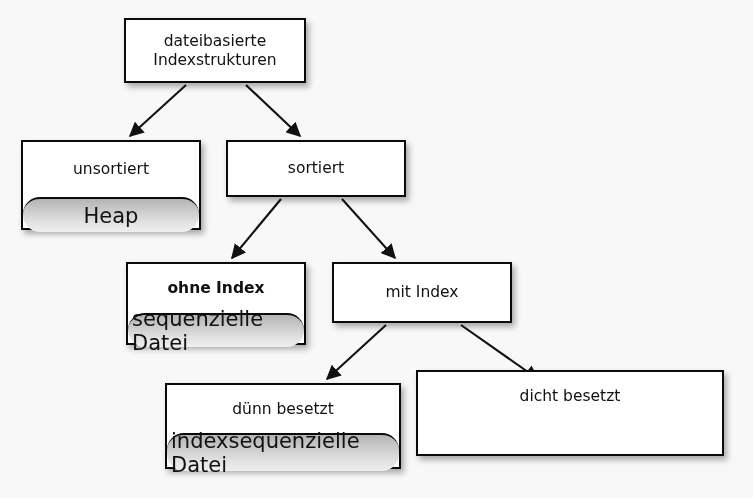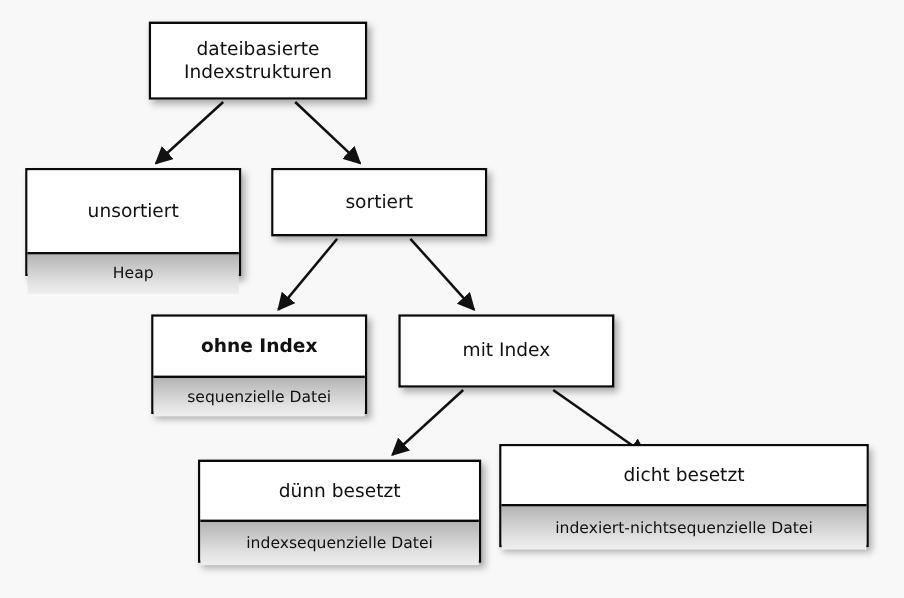--- a/index.html
+++ b/index.html
@@ -45,34 +45,35 @@
     line-height: 1.18;
     font-size: 15.5px;
     white-space: pre-line;
     padding: 0 4px;
   }
   .node .sub {
     box-sizing: border-box;
     border-top: 2px solid #0a0a0a;
     background: linear-gradient(to bottom, #b4b4b4 0%, #c9c9c9 32%, #e2e2e2 72%, #efefef 100%);
     color: #111111;
-    text-align: right;
+    text-align: left;
     display: flex;
     align-items: center;
     justify-content: center;
-    font-size: 13px;
+    font-size: 21px;
     padding: 0 4px;
+    border-radius: 17px;
   }
 
   
   #n-root   { left: 124px; top: 18px;  width: 182px; height: 65px; }
   #n-root   .title { height: 100%; }
 
   #n-unsort { left: 21px;  top: 140px; width: 180px; height: 90px; }
-  #n-unsort .title { height: 68px; }
+  #n-unsort .title { height: 55px; }
   #n-unsort .sub   { height: 35px; }
 
   #n-sort   { left: 226px; top: 140px; width: 180px; height: 57px; }
   #n-sort   .title { height: 100%; }
 
   #n-ohne   { left: 126px; top: 262px; width: 180px; height: 83px; }
   #n-ohne   .title { height: 49px; font-weight: bold; }
   #n-ohne   .sub   { height: 34px; }
 
   #n-mit    { left: 332px; top: 262px; width: 180px; height: 61px; }
@@ -130,16 +131,15 @@
     <div class="title">mit Index</div>
   </div>
 
   <div class="node" id="n-duenn">
     <div class="title">dünn besetzt</div>
     <div class="sub">indexsequenzielle Datei</div>
   </div>
 
   <div class="node" id="n-dicht">
     <div class="title">dicht besetzt</div>
-    <div class="sub">indexiert-nichtsequenzielle Datei</div>
   </div>
 
 </div>
 
 </body></html>

